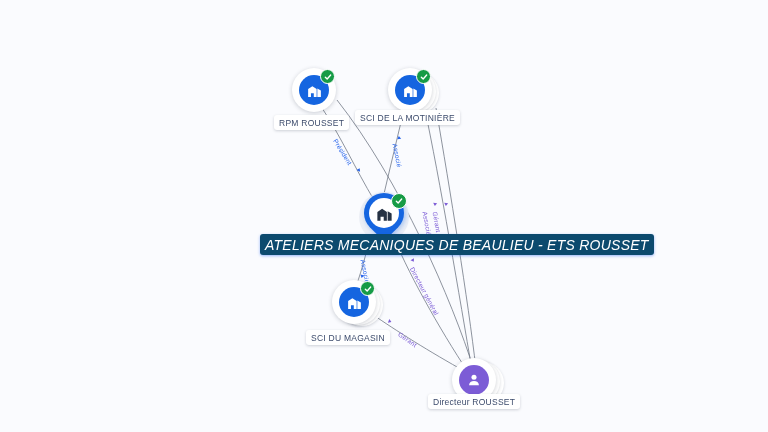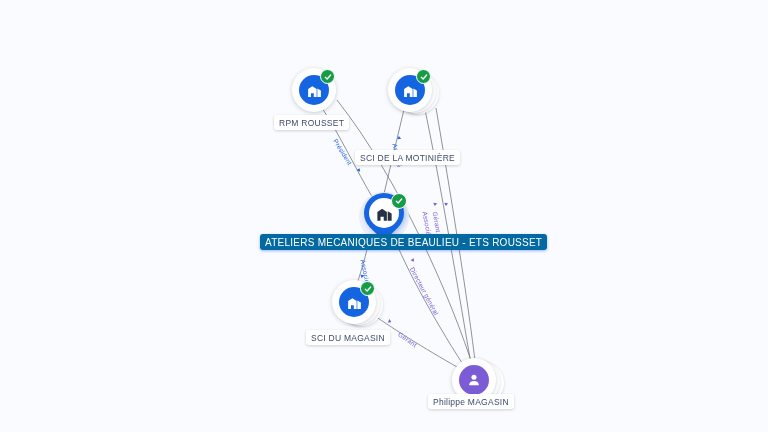--- a/index.html
+++ b/index.html
@@ -151,24 +151,25 @@
     background: #ffffff;
     color: #3b4a6b;
     font-size: 8.5px;
     letter-spacing: 0.25px;
     padding: 2.5px 5px;
     border-radius: 3px;
     box-shadow: 0 1px 3px rgba(30,41,59,0.20);
     white-space: nowrap;
   }
   .node-label.selected {
-    background: #0369a1;
+    background: #0c4a6e;
     color: #ffffff;
-    font-size: 10px;
+    font-size: 14px;
     box-shadow: 0 1px 3px rgba(26,95,245,0.45);
+    font-style: italic;
   }
 </style>
 </head>
 <body>
 
 <div id="graph-canvas">
 
   <svg class="edge-layer" viewBox="0 0 768 432">
 
     <path class="edge-path" d="M 374,200 C 356,170 340,135 322,108"></path>
@@ -227,21 +228,21 @@
       <svg width="17" height="17" viewBox="0 0 24 24" fill="#ffffff">
         <path d="M3 21V10l6-4 6 4v11h-4v-5H7v5H3zM16 21V9l5 3v9h-5zM17.3 13.6h2.2v1.5h-2.2zM17.3 16.4h2.2v1.5h-2.2z"></path>
       </svg>
     </div>
     <div class="check-badge">
       <svg width="8" height="8" viewBox="0 0 24 24" fill="none" stroke="#ffffff" stroke-width="4" stroke-linecap="round" stroke-linejoin="round">
         <path d="M4 12.5 L9.5 18 L20 6"></path>
       </svg>
     </div>
   </div>
-  <div class="node-label" style="left:355px; top:110px;margin-top:40px;">SCI DE LA MOTINIÈRE</div>
+  <div class="node-label" style="left:355px; top:110px;">SCI DE LA MOTINIÈRE</div>
 
   <div class="pin-node" style="left:358px; top:190px;">
     <div class="pin-halo"></div>
     <div class="pin-shape"></div>
     <div class="pin-hole"></div>
     <div class="pin-icon">
       <svg width="19" height="19" viewBox="0 0 24 24" fill="#263243">
         <path d="M3 21V10l6-4 6 4v11h-4v-5H7v5H3zM16 21V9l5 3v9h-5zM17.3 13.6h2.2v1.5h-2.2zM17.3 16.4h2.2v1.5h-2.2z"></path>
       </svg>
     </div>
@@ -274,15 +275,15 @@
     <div class="stack-card" style="left:10px; top:4px; width:42px; height:42px;"></div>
     <div class="stack-card" style="left:5px; top:2px; width:43px; height:43px;"></div>
     <div class="node-disc"></div>
     <div class="node-inner person">
       <svg width="16" height="16" viewBox="0 0 24 24" fill="#ffffff">
         <circle cx="12" cy="8" r="3.8"></circle>
         <path d="M4.6 20c0-4.1 3.3-6.4 7.4-6.4s7.4 2.3 7.4 6.4z"></path>
       </svg>
     </div>
   </div>
-  <div class="node-label" style="left:428px; top:394px;">Philippe MAGASIN</div>
+  <div class="node-label" style="left:428px; top:394px;">Directeur ROUSSET</div>
 
 </div>
 
 </body></html>

